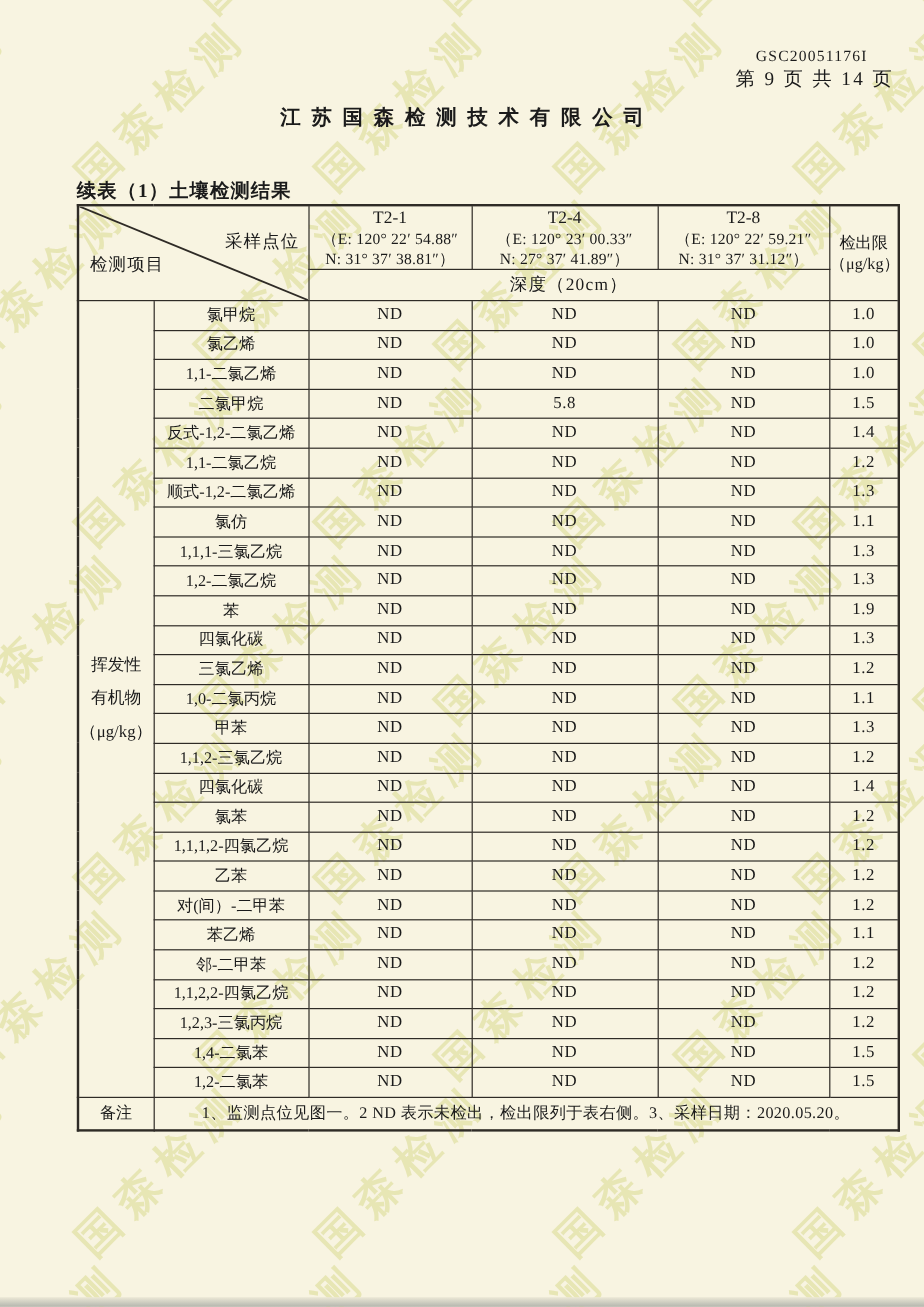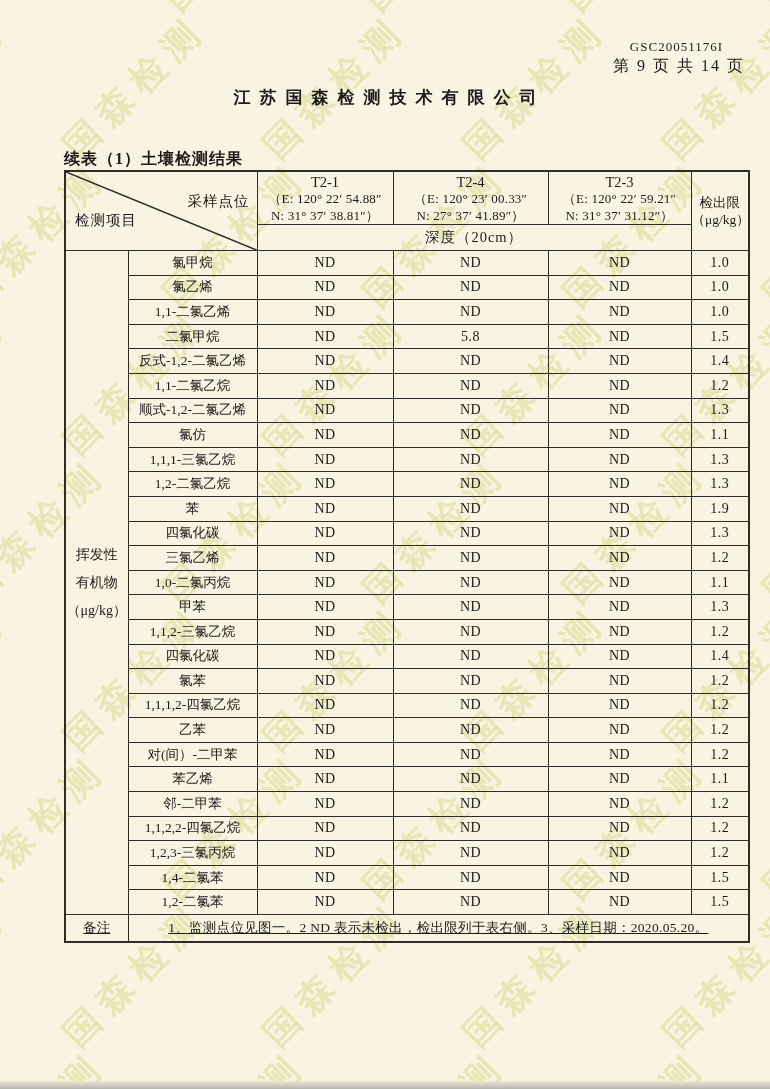--- a/index.html
+++ b/index.html
@@ -72,21 +72,21 @@
   th.diag { position: relative; }
   th.diag svg { position: absolute; inset: 0; width: 100%; height: 100%; }
   .diag-top  { position: absolute; top: 20px; right: 7px;  font-size: 14.5px; letter-spacing: 1px; }
   .diag-bot  { position: absolute; top: 39px; left: 9px;   font-size: 14.5px; letter-spacing: 1px; }
   .pt-id   { font-size: 14.5px; line-height: 17px; padding-top: 2px; }
   .pt-coord{ font-size: 13px;   line-height: 16.5px; letter-spacing: 0.2px; }
   .limit-hdr div { font-size: 13.5px; line-height: 17px; font-family: Liberation Serif, serif; }
   tbody td { height: 24.6px; font-size: 13.5px; }
   tbody td.val { font-size: 14px; letter-spacing: 0.5px; }
   td.group-cell div { font-size: 14px; line-height: 28px; }
-  tfoot td { height: 27px; font-size: 13.5px; text-decoration: underline; }
+  tfoot td { height: 27px; font-size: 13.5px; }
   td.remark-text { text-align: left; padding-left: 10px; letter-spacing: 0.3px; }
 </style>
 </head>
 <body>
 
 <div class="page">
   <div class="watermark-layer">
       <span class="wm" style="left: -30px; top: -20px;">国森检测</span>
       <span class="wm" style="left: 170px; top: -20px;">国森检测</span>
       <span class="wm" style="left: 370px; top: -20px;">国森检测</span>
@@ -161,21 +161,21 @@
           <div class="pt-id">T2-1</div>
           <div class="pt-coord">（E: 120° 22′ 54.88″</div>
           <div class="pt-coord">N: 31° 37′ 38.81″）</div>
         </th>
         <th>
           <div class="pt-id">T2-4</div>
           <div class="pt-coord">（E: 120° 23′ 00.33″</div>
           <div class="pt-coord">N: 27° 37′ 41.89″）</div>
         </th>
         <th>
-          <div class="pt-id">T2-3</div>
+          <div class="pt-id">T2-8</div>
           <div class="pt-coord">（E: 120° 22′ 59.21″</div>
           <div class="pt-coord">N: 31° 37′ 31.12″）</div>
         </th>
         <th rowspan="2" class="limit-hdr">
           <div>检出限</div>
           <div>（μg/kg）</div>
         </th>
       </tr>
       <tr class="hdr-row2">
         <th colspan="3">深度（20cm）</th>

